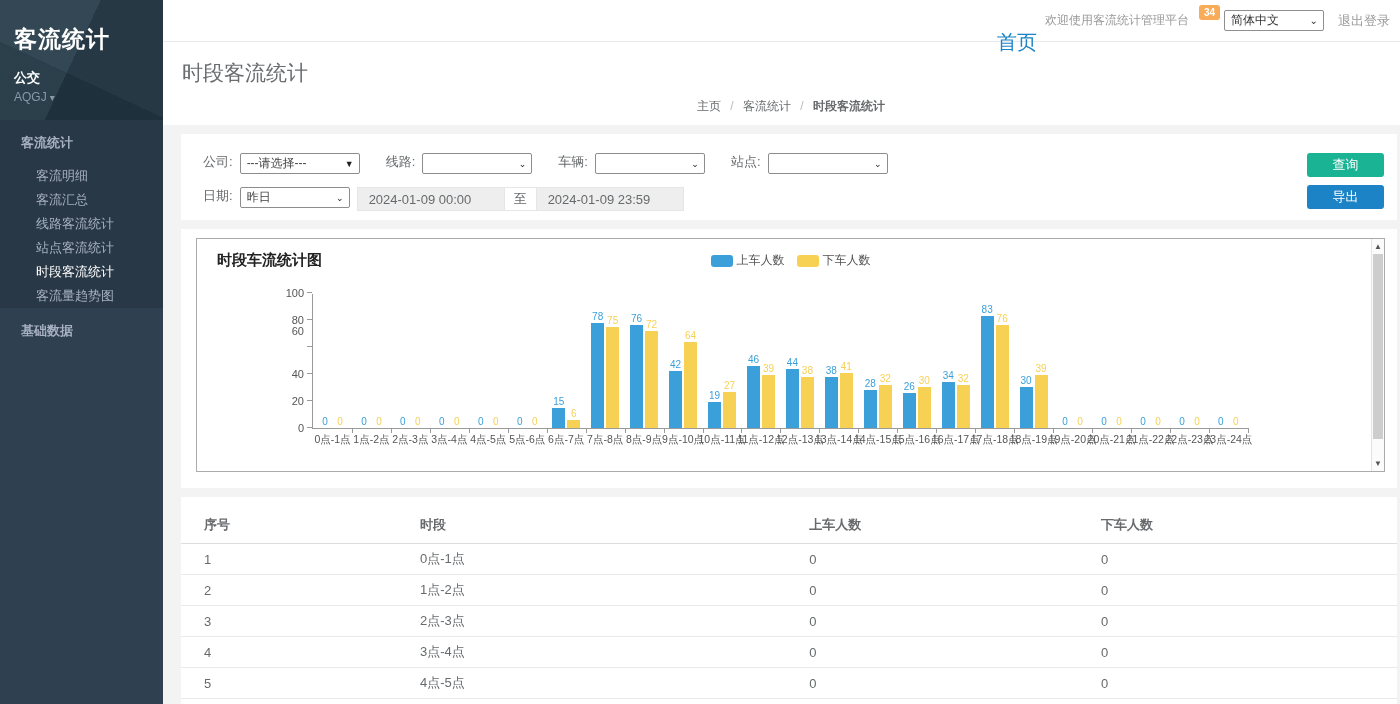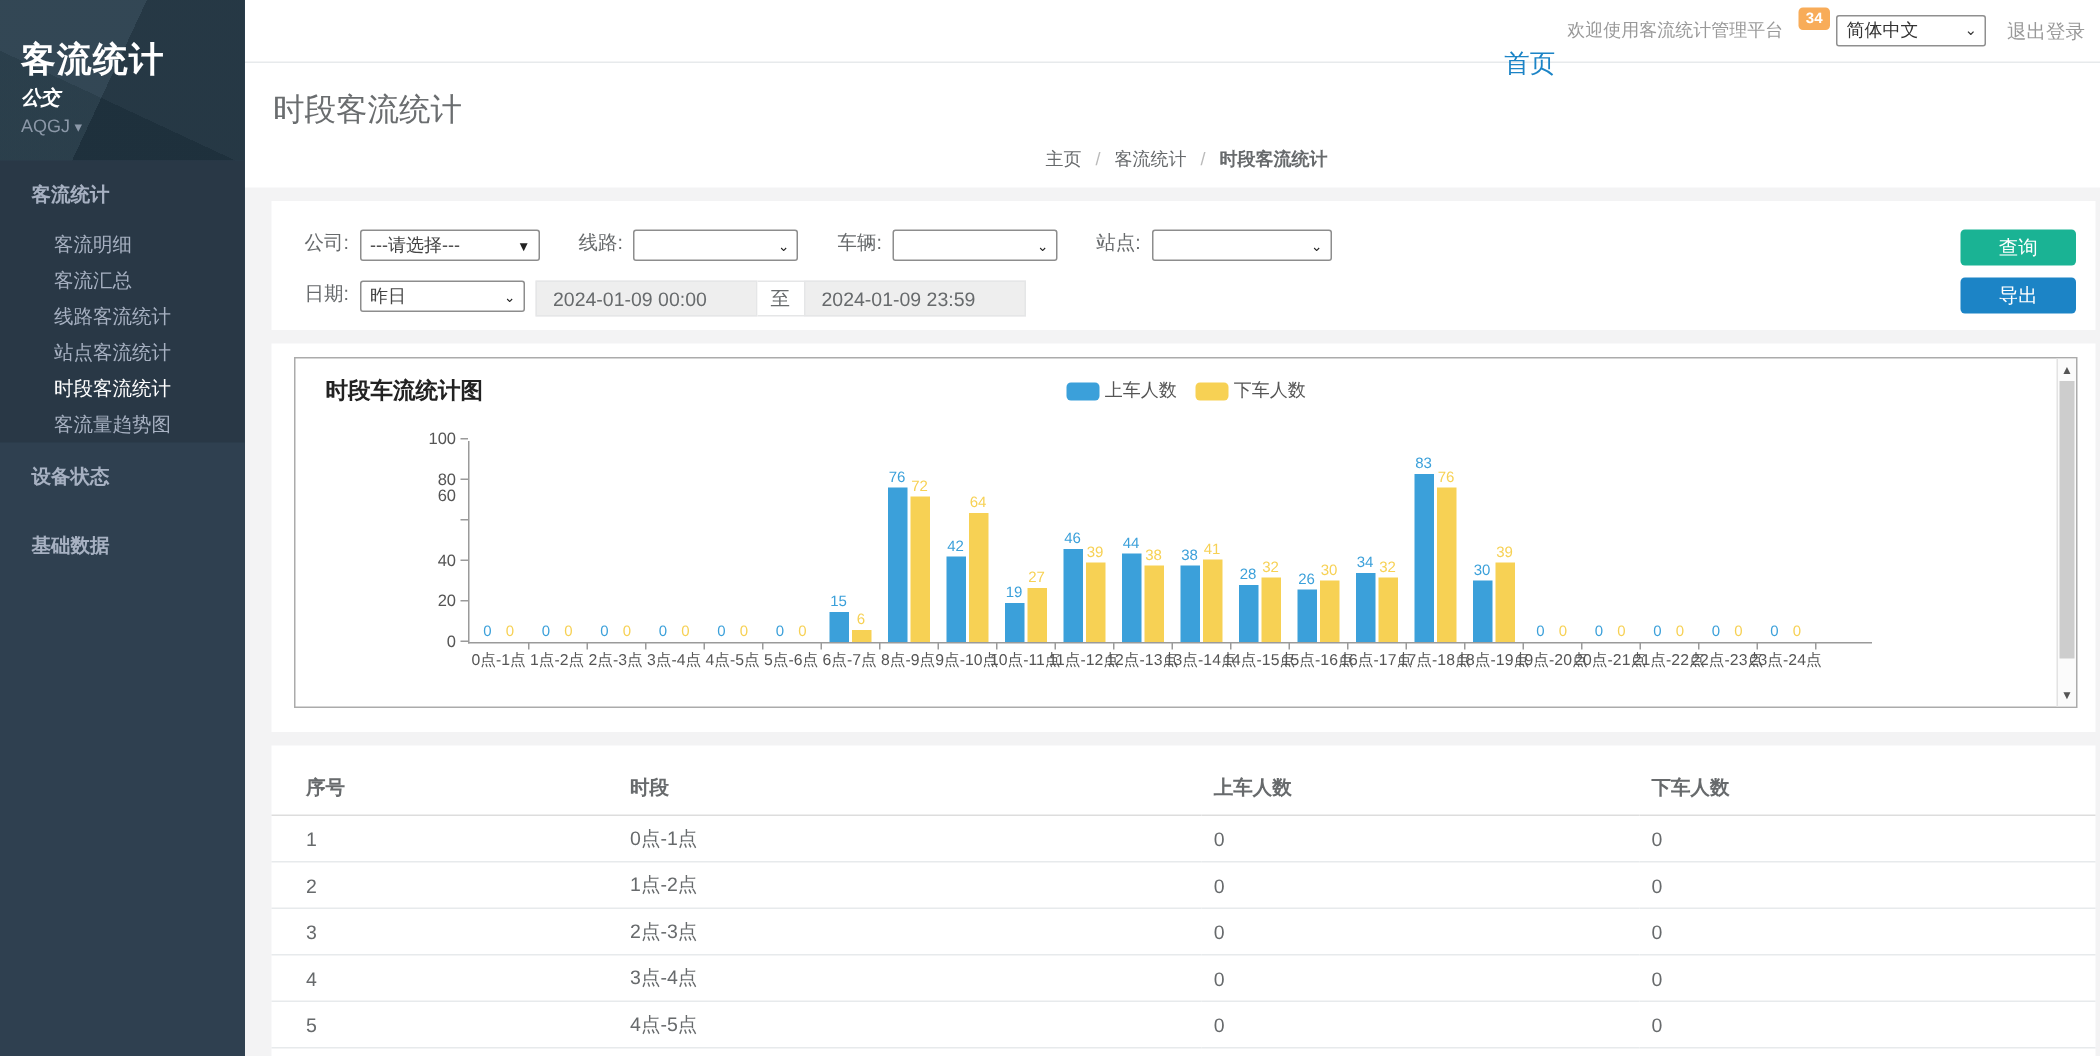--- a/index.html
+++ b/index.html
@@ -5,35 +5,35 @@
   * { margin:0; padding:0; box-sizing:border-box; }
   html,body { width:1400px; height:704px; overflow:hidden;
     font-family:"Liberation Sans","DejaVu Sans",sans-serif; background:#f3f3f4; color:#676a6c; }
 
   
   .sidebar { position:fixed; left:0; top:0; width:163px; height:704px; background:#2f4050; z-index:5; }
   .sidebar-header { padding:24px 14px 16px 14px; background:#243a48;
     background-image:linear-gradient(115deg, rgba(255,255,255,0.04) 0%, rgba(255,255,255,0.04) 46%, rgba(0,0,0,0.12) 46%, rgba(0,0,0,0.12) 100%),
                      linear-gradient(205deg, rgba(255,255,255,0.03) 0%, rgba(255,255,255,0.03) 60%, rgba(0,0,0,0.05) 60%); }
   .logo { font-size:23px; font-weight:bold; color:#ffffff; letter-spacing:1px; }
-  .company { margin-top:1px; font-size:13px; font-weight:bold; color:#ffffff;font-style:italic; }
+  .company { margin-top:14px; font-size:13px; font-weight:bold; color:#ffffff; }
   .user-row { margin-top:3px; font-size:12px; color:#8b98a8; cursor:pointer; }
   .user-row .caret { font-size:10px; margin-left:3px; }
   .nav-section { background:#293846; }
   .nav-parent { padding:14px 0 12px 21px; font-size:13px; font-weight:bold; color:#a7b1c2; cursor:pointer; }
   .sub-item { padding:6px 0 6px 36px; font-size:13px; color:#a7b1c2; cursor:pointer; line-height:12px; }
   .sub-item.active { color:#ffffff; }
   .nav-item { padding:14px 0 14px 21px; font-size:13px; font-weight:bold; color:#a7b1c2; cursor:pointer; }
   .nav-item:first-of-type { margin-top:2px; }
 
   
   .main { margin-left:163px; height:704px; }
   .topbar { height:42px; background:#fff; border-bottom:1px solid #e7eaec;
     display:flex; align-items:center; justify-content:flex-end; padding-right:10px; }
-  .home-link { color:#1c84c6; font-size:17px; margin-right:8px; cursor:pointer;margin-top:44px; }
+  .home-link { color:#1c84c6; font-size:20px; margin-right:8px; cursor:pointer;margin-top:44px; }
   .welcome { color:#999; font-size:12px; margin-right:10px; }
   .badge { background:#f8ac59; color:#fff; font-size:10px; font-weight:bold; padding:2px 5px;
     border-radius:3px; transform:translateY(-8px); margin-right:4px; }
   .lang-select { width:100px; height:21px; border:1px solid #8f8f8f; border-radius:2px; background:#fff;
     display:flex; align-items:center; justify-content:space-between; padding:0 5px 0 6px;
     font-size:12px; color:#333; margin-right:14px; cursor:pointer; }
   .lang-select .arrow { font-size:10px; color:#333; line-height:8px; }
   .logout { color:#999; font-size:13px; cursor:pointer; }
 
   .heading { background:#fff; padding:17px 0 13px 19px; height:83px; }
@@ -115,21 +115,20 @@
     <div class="nav-parent">客流统计</div>
     <div>
         <div class="sub-item">客流明细</div>
         <div class="sub-item">客流汇总</div>
         <div class="sub-item">线路客流统计</div>
         <div class="sub-item">站点客流统计</div>
         <div class="sub-item active">时段客流统计</div>
         <div class="sub-item">客流量趋势图</div>
       </div>
   </div>
-  <div class="nav-item">设备状态</div>
   <div class="nav-item">基础数据</div>
 </div>
 
 <div class="main">
 
   <div class="topbar">
     <span class="home-link">首页</span>
     <span class="welcome">欢迎使用客流统计管理平台</span>
     <span class="badge">34</span>
     <span class="lang-select">
@@ -279,20 +278,31 @@
                 <div class="bar" style="height: 20px; background: rgb(59, 160, 218);"></div>
               </div>
               <div class="bcol">
                 <span class="bval" style="color: rgb(247, 209, 84);">6</span>
                 <div class="bar" style="height: 8px; background: rgb(247, 209, 84);"></div>
               </div>
               <span class="xlabel">6点-7点</span>
             </div>
             <div class="group">
               <div class="bcol">
+                <span class="bval" style="color: rgb(59, 160, 218);">78</span>
+                <div class="bar" style="height: 105px; background: rgb(59, 160, 218);"></div>
+              </div>
+              <div class="bcol">
+                <span class="bval" style="color: rgb(247, 209, 84);">75</span>
+                <div class="bar" style="height: 101px; background: rgb(247, 209, 84);"></div>
+              </div>
+              <span class="xlabel">7点-8点</span>
+            </div>
+            <div class="group">
+              <div class="bcol">
                 <span class="bval" style="color: rgb(59, 160, 218);">76</span>
                 <div class="bar" style="height: 103px; background: rgb(59, 160, 218);"></div>
               </div>
               <div class="bcol">
                 <span class="bval" style="color: rgb(247, 209, 84);">72</span>
                 <div class="bar" style="height: 97px; background: rgb(247, 209, 84);"></div>
               </div>
               <span class="xlabel">8点-9点</span>
             </div>
             <div class="group">

